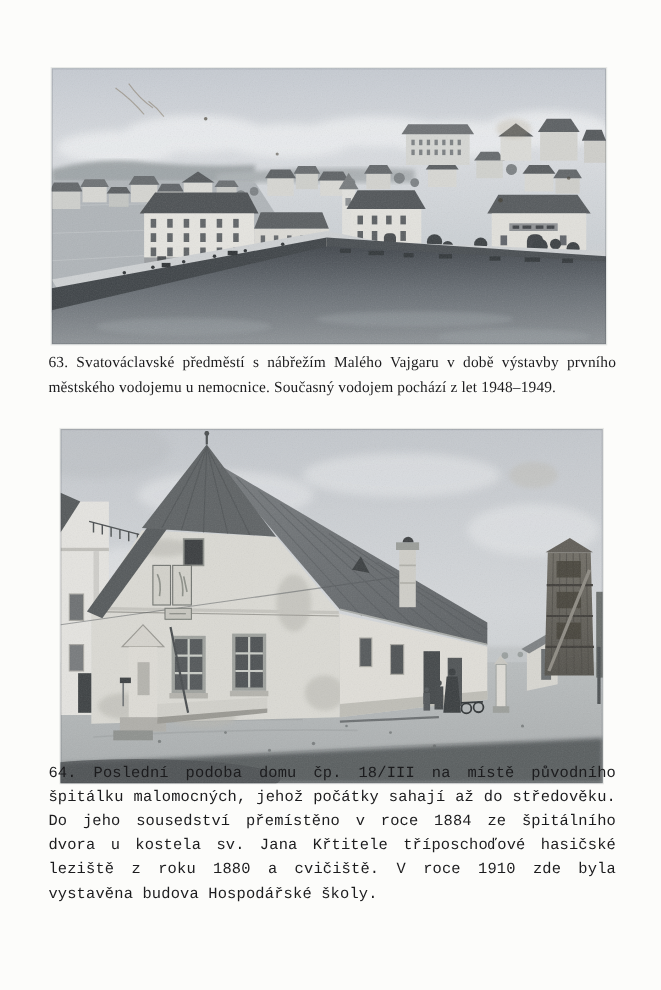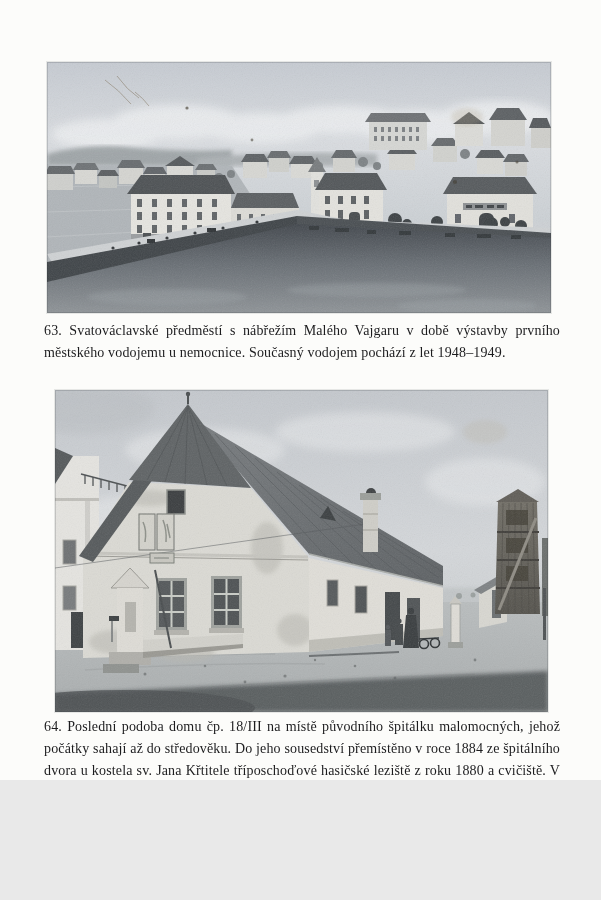--- a/index.html
+++ b/index.html
@@ -1,18 +1,18 @@
 <!DOCTYPE html>
 <html><head>
 <meta charset="utf-8">
 <style>
   html,body{margin:0;padding:0;background:#e9e9e9;}
   .page{
     position:relative;
-    width:601px;height:780px;
+    width:601px;height:900px;
     margin:0 auto;
     background:#fcfcfa;
     overflow:hidden;
     font-family:"Liberation Serif", serif;
   }
   .photo{
     position:absolute;
     box-shadow:0 0 0 1px rgba(40,45,50,0.10);
     background:#cdd1d5;
   }
@@ -24,21 +24,21 @@
     position:absolute;
     left:44px;width:516px;
     font-size:14px;
     line-height:22px;
     color:#1c1c1e;
     text-align:justify;
     text-justify:inter-word;
     letter-spacing:0.15px;
   }
   .caption-1{top:320px;}
-  .caption-2{top:716px;}
+  .caption-2{top:692px;font-family:Liberation Mono, monospace;}
 </style>
 </head>
 <body>
 
 <div class="page">
 
   <figure>
     <div class="photo photo-1">
       <svg width="504" height="251" viewBox="0 0 504 251">
         <defs>

